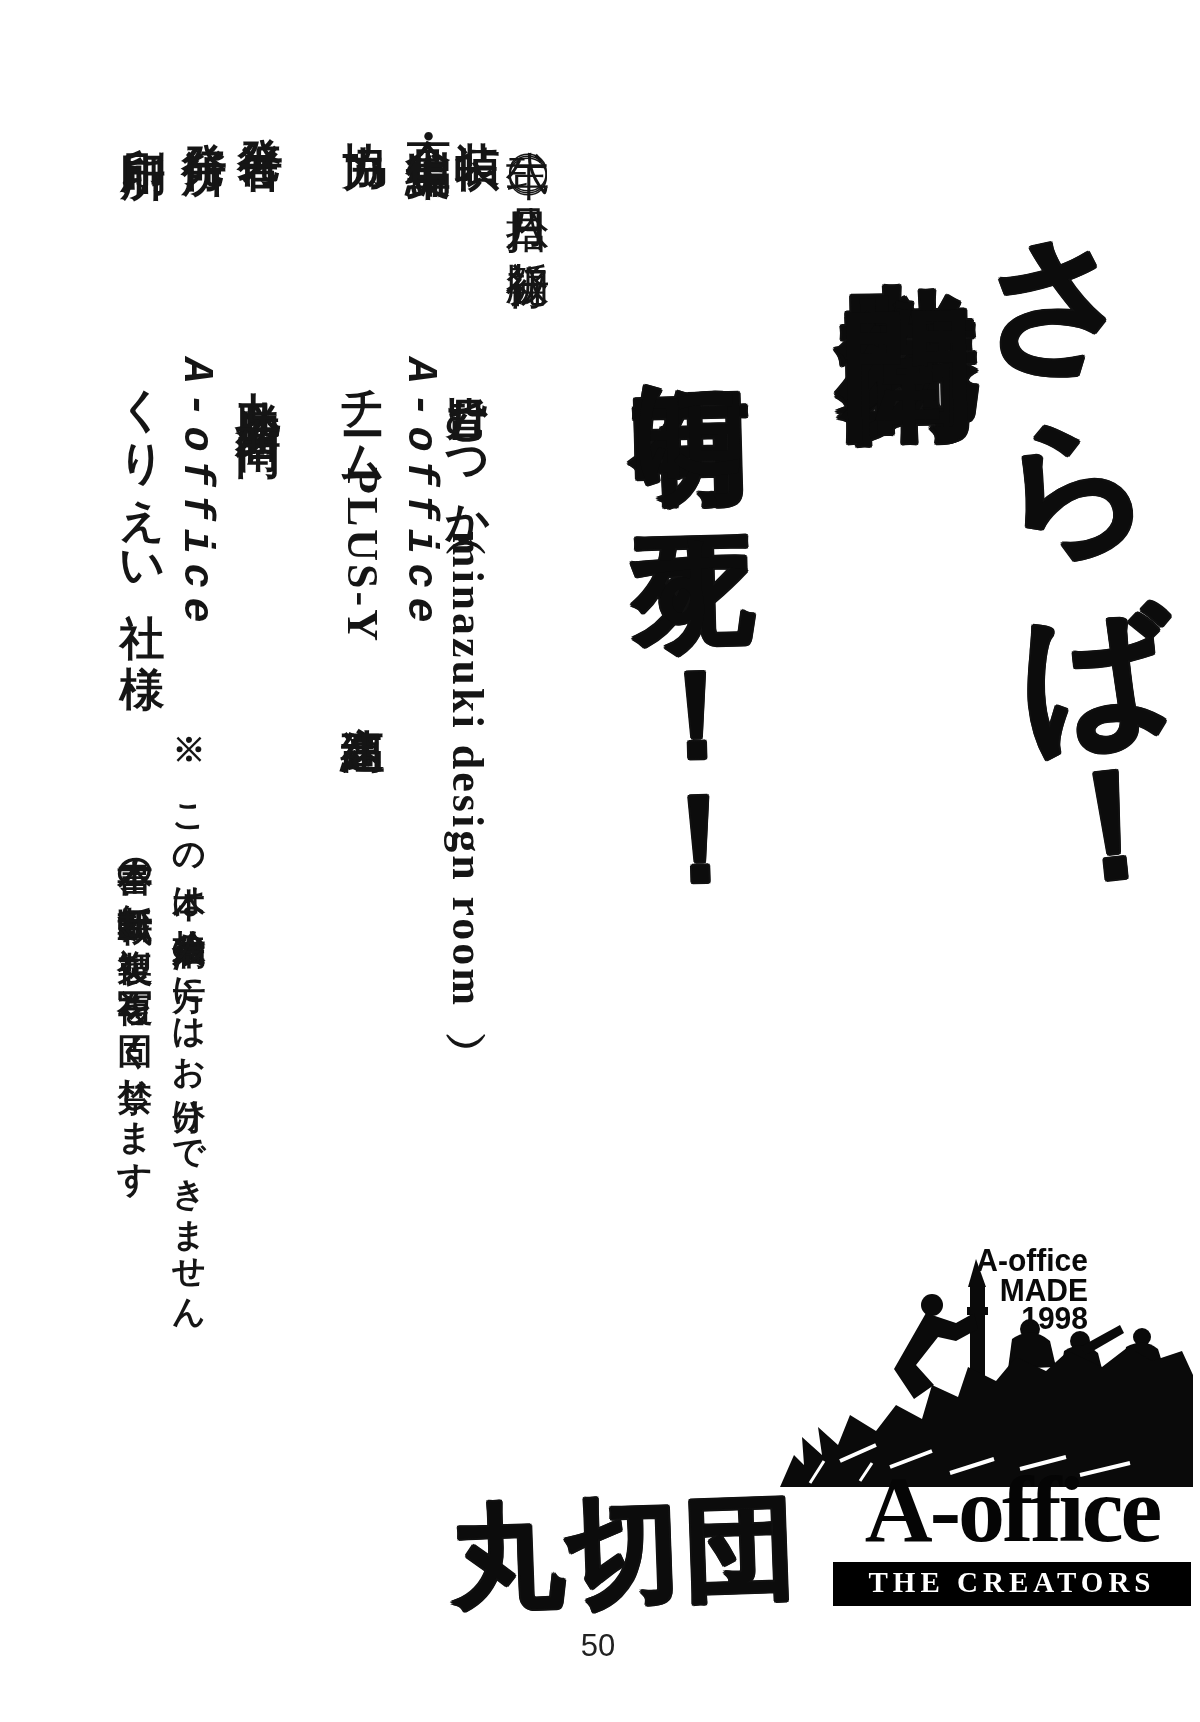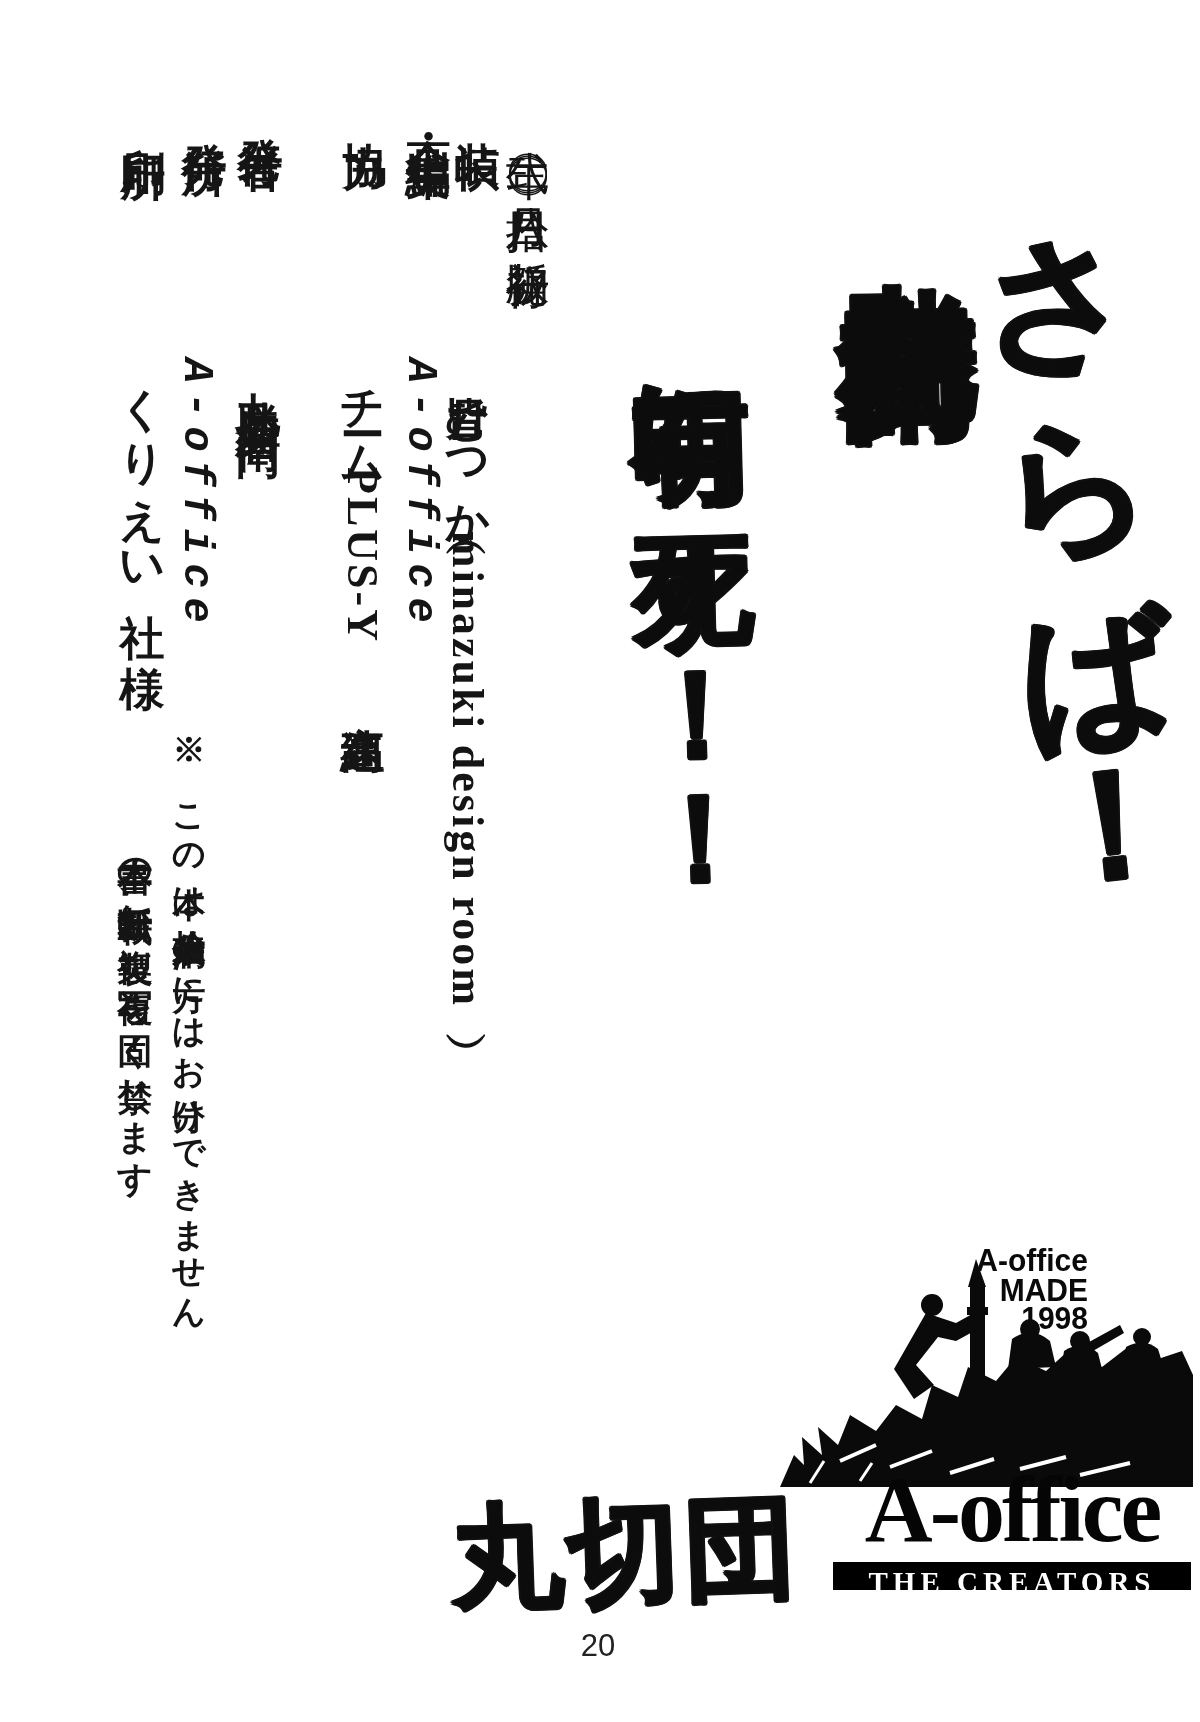--- a/index.html
+++ b/index.html
@@ -62,21 +62,21 @@
     letter-spacing:0;color:#0a0a0a;transform:scaleY(1.05);
   }
   .illus{position:absolute;left:780px;top:1255px;}
   .brand{
     position:absolute;left:832px;top:1462px;width:360px;
     font-family:"Liberation Serif","DejaVu Serif",serif;
     font-weight:bold;font-size:94px;letter-spacing:-3px;color:#050505;
     line-height:1.0;text-align:center;
   }
   .brandbar{
-    position:absolute;left:833px;top:1562px;width:358px;height:28px;
+    position:absolute;left:833px;top:1562px;width:358px;height:44px;
     background:#000;color:#fff;text-align:center;line-height:40px;
     font-family:"Liberation Serif","DejaVu Serif",serif;
     font-weight:bold;font-size:29px;letter-spacing:5px;
   }
   .pagenum{
     position:absolute;left:558px;top:1628px;width:80px;text-align:center;
     font-family:"Liberation Sans","DejaVu Sans",sans-serif;
     font-size:31px;color:#222;
   }
 </style>
@@ -135,15 +135,15 @@
 
   <div class="made">
     <div>A-office</div>
     <div>MADE</div>
     <div>1998</div>
   </div>
 
   <div class="brand">A-office</div>
   <div class="brandbar">THE CREATORS</div>
 
-  <div class="pagenum">20</div>
+  <div class="pagenum">50</div>
 
 </div>
 
 </body></html>

